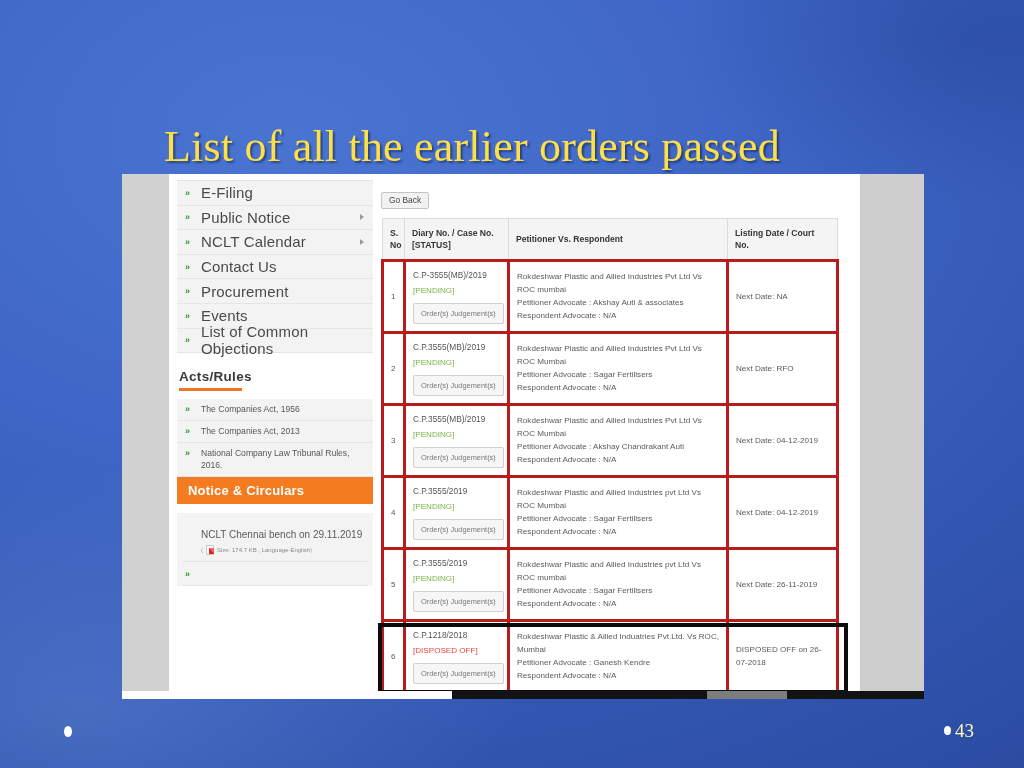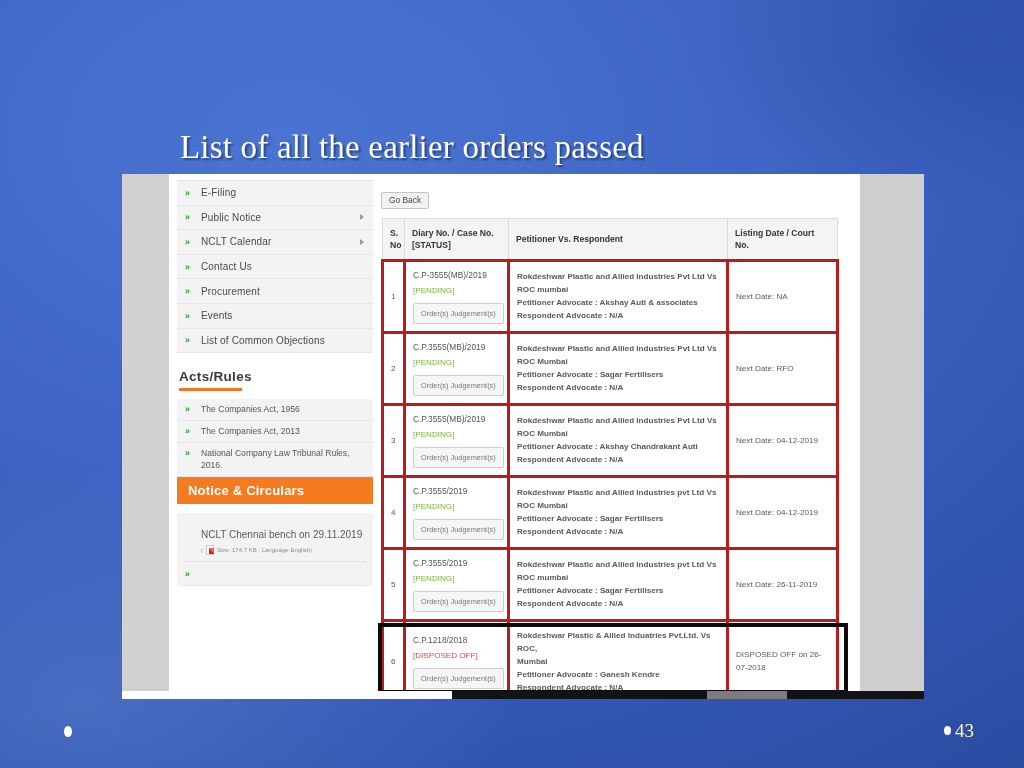--- a/index.html
+++ b/index.html
@@ -28,28 +28,28 @@
     position: absolute;
     inset: 0;
     background:
       radial-gradient(ellipse 60% 45% at 8% 92%, rgba(120,160,225,0.30) 0%, rgba(120,160,225,0) 70%),
       radial-gradient(ellipse 40% 30% at 95% 5%, rgba(30,60,140,0.35) 0%, rgba(30,60,140,0) 72%);
   }
 
   
   #slide-title {
     position: absolute;
-    left: 180px;
+    left: 164px;
     top: 124px;
     width: 760px;
     font-family: "Liberation Serif", serif;
-    font-size: 33px;
+    font-size: 44px;
     line-height: 46px;
     font-weight: 400;
-    color: #ffffff;
+    color: #fde047;
     letter-spacing: 0.2px;
     text-shadow: 2px 2px 2px rgba(0,0,0,0.40);
     white-space: nowrap;
   }
 
   
   #screenshot {
     position: absolute;
     left: 122px;
     top: 174px;
@@ -97,21 +97,21 @@
   .nav-item .chev {
     color: #2aa12a;
     font-size: 9px;
     letter-spacing: -2px;
     font-weight: 700;
     width: 16px;
     flex: 0 0 16px;
     text-align: left;
   }
   .nav-item .nav-label {
-    font-size: 10px;
+    font-size: 15px;
     color: #4a4a4a;
     letter-spacing: 0.15px;
   }
   .nav-item .arrow-right {
     position: absolute;
     right: 9px;
     width: 0; height: 0;
     border-left: 4px solid #9a9a9a;
     border-top: 3px solid transparent;
     border-bottom: 3px solid transparent;
@@ -245,21 +245,21 @@
     font-size: 7.4px;
     color: #777;
     background: #f6f6f6;
     border: 1px solid #cfcfcf;
     border-radius: 2px;
     padding: 3px 7px;
     cursor: pointer;
     white-space: nowrap;
   }
 
-  .party-line { display:block;font-weight:bold; }
+  .party-line { display:block; }
 
   tr.highlight-row td { border-color:#dddddd; }
 
   
   #row-highlight {
     position: absolute;
     left: 256px;
     top: 449px;
     width: 470px;
     height: 71px;

